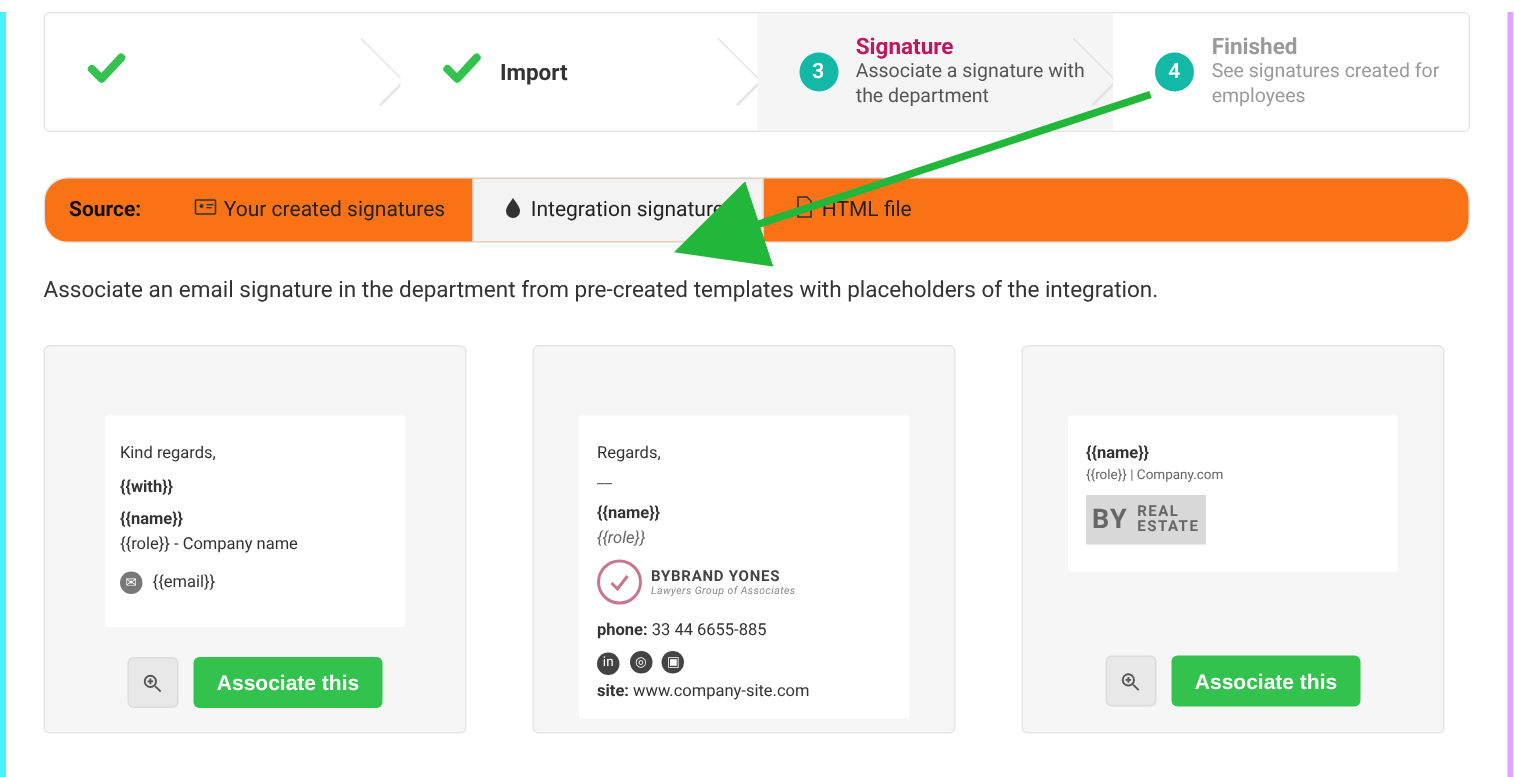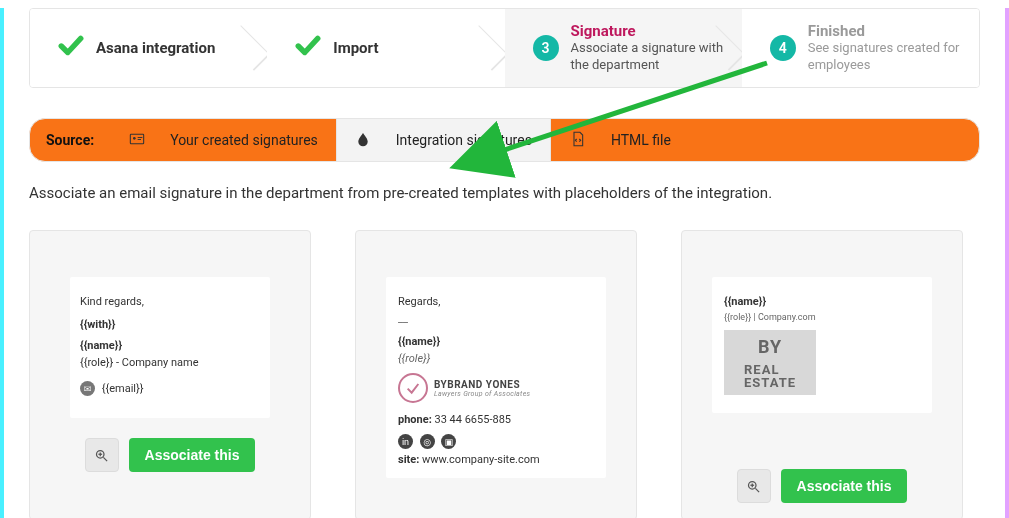--- a/index.html
+++ b/index.html
@@ -80,21 +80,21 @@
     align-items: stretch;
     height: 44px;
     background: #f97316;
   }
   .source-label {
     display: flex; align-items: center;
     padding: 0 16px;
     font-weight: 700; font-size: 14px; color: #111;
   }
   .source-tab {
-    display: flex; align-items: center; gap: 25px;
+    display: flex; align-items: center; gap: 4px;
     padding: 0 18px;
     font-size: 14px; color: #222;
     cursor: pointer;
     border-left: 1px solid transparent;
   }
   .source-tab.active {
     background: #f3f3f3;
     border-left: 1px solid #e5e5e5;
     border-right: 1px solid #e5e5e5;
   }
@@ -178,23 +178,23 @@
   }
   .logo-bb .seal {
     width: 30px; height: 30px; border-radius: 50%;
     border: 2px solid #c77693;
     display: flex; align-items:center; justify-content:center;
     color: #c77693; font-weight:700; font-size:14px;
   }
   .logo-bb .seal svg { width:16px; height:16px; stroke:#c77693; fill:none; stroke-width:3; }
   .logo-bb .txt .t1 { font-size:10px; font-weight:700; color:#444; letter-spacing:0.5px; }
   .logo-bb .txt .t2 { font-size:7px; color:#888; letter-spacing:0.3px; }
-  .by-block { display:flex; align-items:center; gap:6px; background:#d8d8d8; padding:6px 20px; width: max-content; flex-direction: column; }
+  .by-block { display:flex; align-items:center; gap:6px; background:#d8d8d8; padding:6px 4px; width: max-content; }
   .by-block .by { font-size:18px; font-weight:700; color:#666; letter-spacing:1px; }
-  .by-block .re { font-size:13px; font-weight:700; color:#666; line-height:1; letter-spacing:1px; }
+  .by-block .re { font-size:10px; font-weight:700; color:#666; line-height:1; letter-spacing:1px; }
 
   
   .big-arrow {
     position: absolute;
     pointer-events: none;
     left: 463px; top: 50px;
     width: 300px; height: 130px;
     overflow: visible;
   }
 </style>
@@ -203,23 +203,20 @@
 
 <div class="page">
 
   <div class="stepper">
     <div class="step">
       <span class="step-check">
         <svg viewBox="0 0 24 24">
             <path d="M3 12 L9 18 L21 5" stroke="#32c24d" stroke-width="5" fill="none" stroke-linecap="round" stroke-linejoin="round"></path>
           </svg>
       </span>
-      <div class="step-text">
-        <span class="step-title">Asana integration</span>
-      </div>
       <span class="arrow"></span>
     </div>
     <div class="step">
       <span class="step-check">
         <svg viewBox="0 0 24 24">
             <path d="M3 12 L9 18 L21 5" stroke="#32c24d" stroke-width="5" fill="none" stroke-linecap="round" stroke-linejoin="round"></path>
           </svg>
       </span>
       <div class="step-text">
         <span class="step-title">Import</span>

